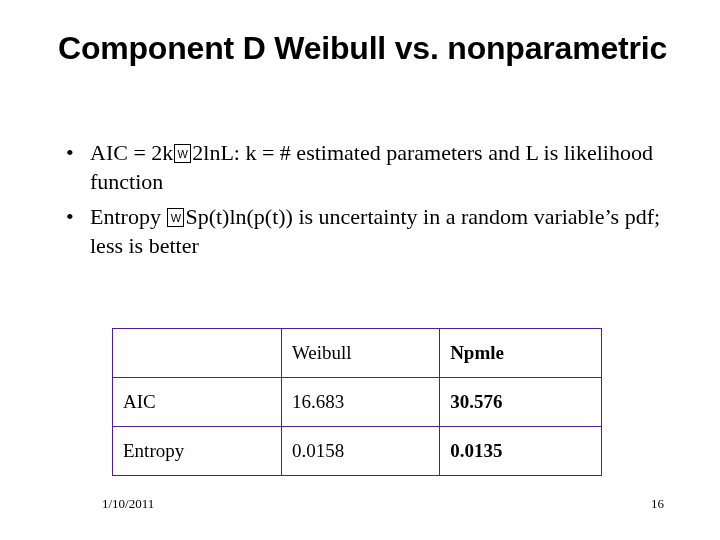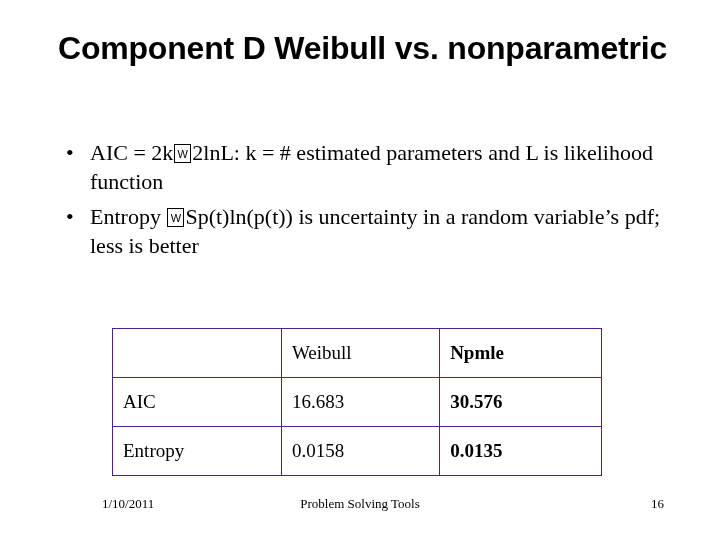--- a/index.html
+++ b/index.html
@@ -147,17 +147,16 @@
     <tr>
       <td class="c0">Entropy</td>
       <td class="c1">0.0158</td>
       <td class="c2">0.0135</td>
     </tr>
   </tbody>
     </table>
 
   <div class="footer">
     <span class="date">1/10/2011</span>
-    <span class="center">Problem Solving Tools</span>
     <span class="pagenum">16</span>
   </div>
 
 </div>
 
 </body></html>

